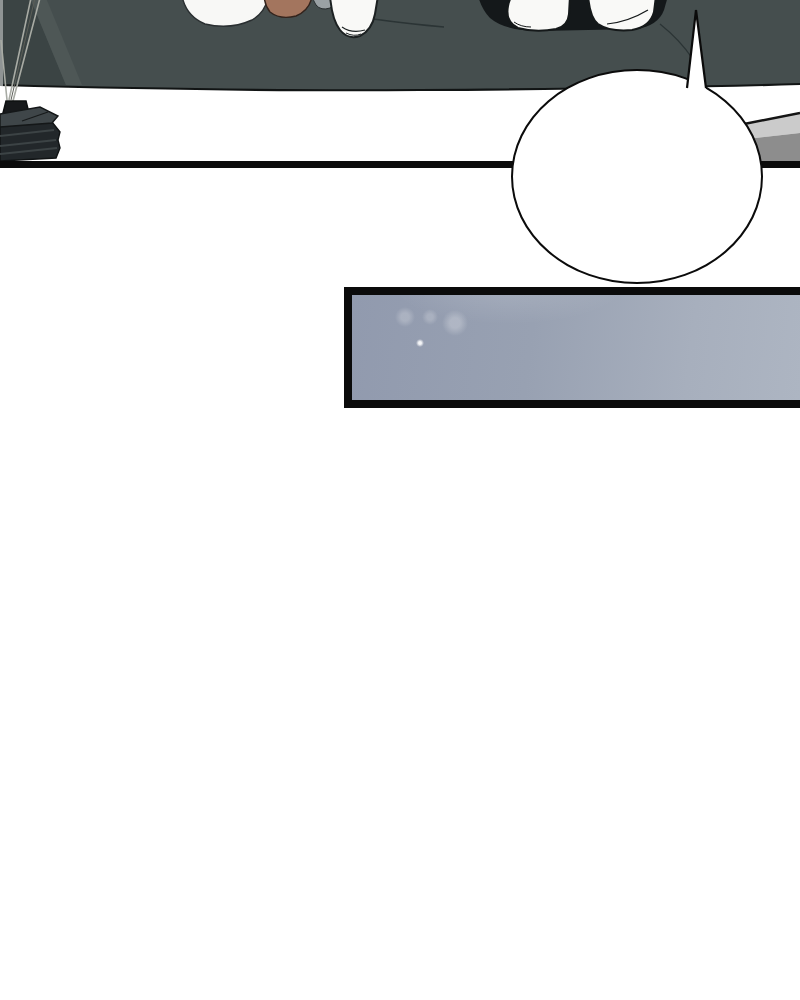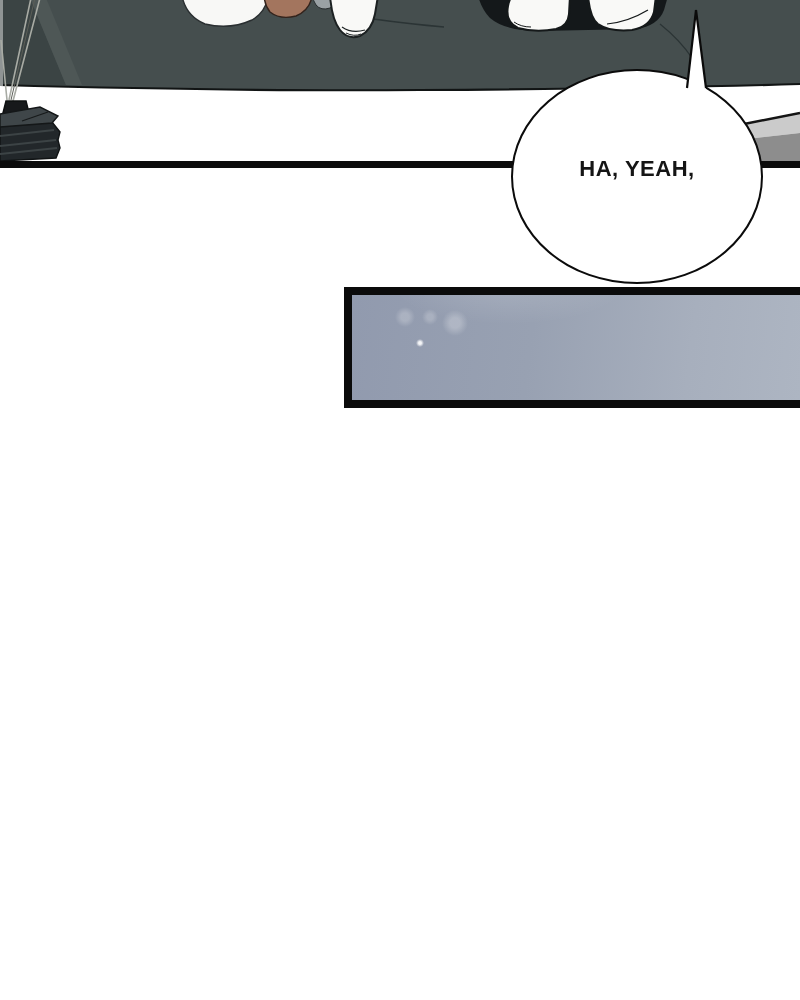--- a/index.html
+++ b/index.html
@@ -102,19 +102,18 @@
     <rect x="0" y="161" width="800" height="7" style="fill:var(--ink)"></rect>
   </svg>
 
   <svg class="tail-svg" width="24" height="84" viewBox="0 0 24 84">
     <polygon points="12,2 3,82 22,82" style="fill:#ffffff"></polygon>
     <path d="M12,2 L3,80 M12,2 L22,80" style="fill:none;stroke:var(--ink);stroke-width:2.2"></path>
   </svg>
 
   <div class="speech-bubble">
     <div class="bubble-text">
-      <div>HA, YEAH,</div>
     </div>
   </div>
 
   <div class="flashback-panel"></div>
 
 </div>
 
 </body></html>

